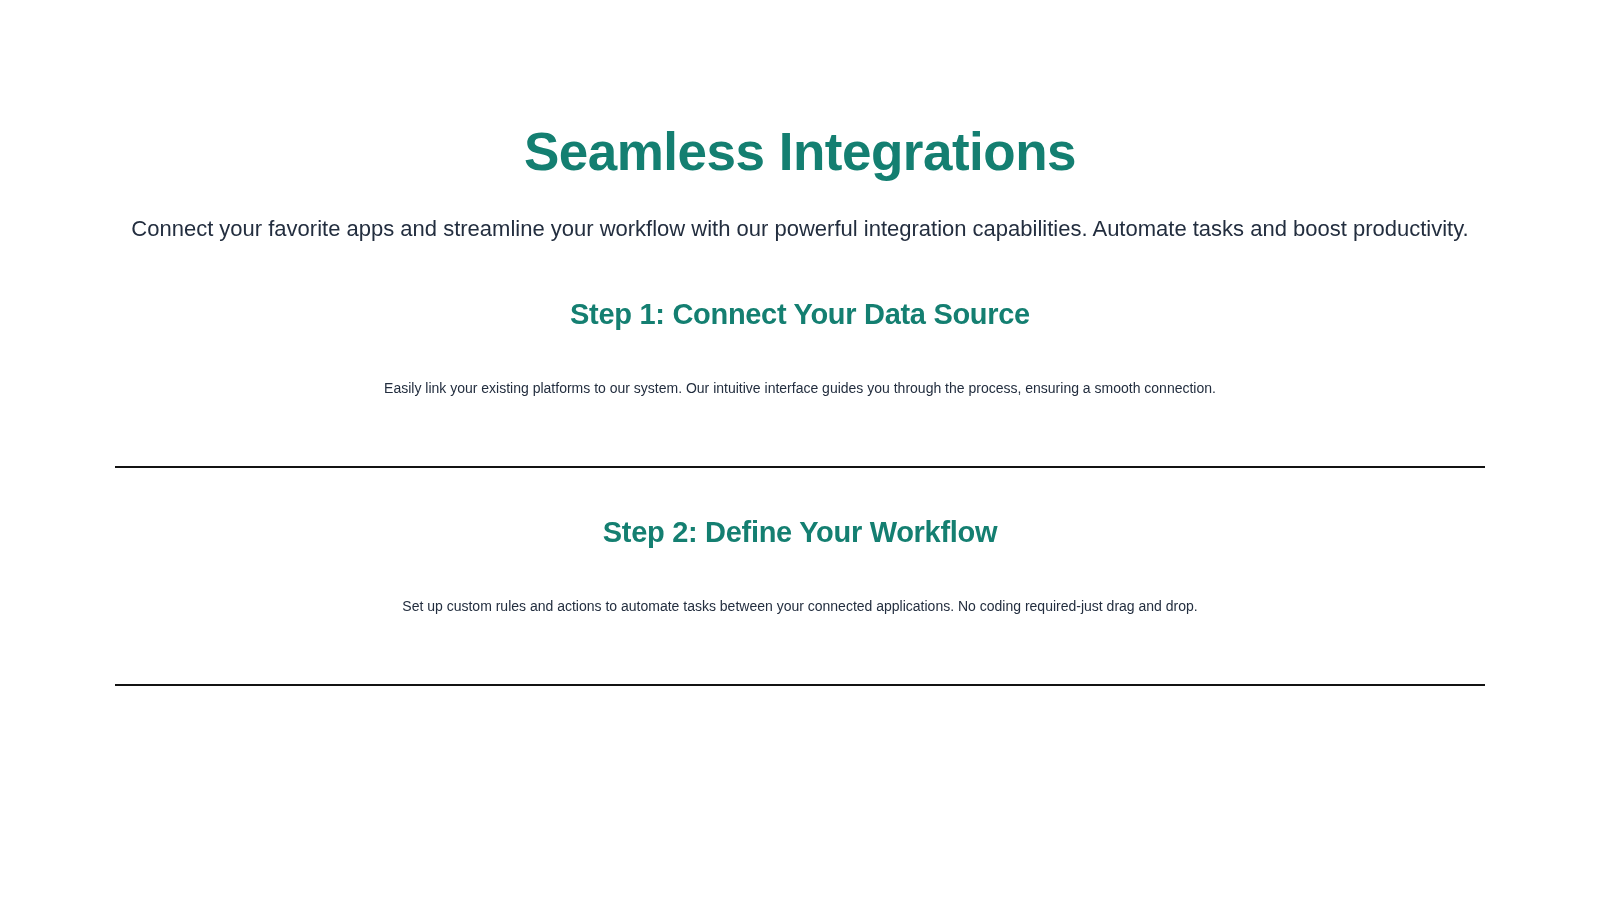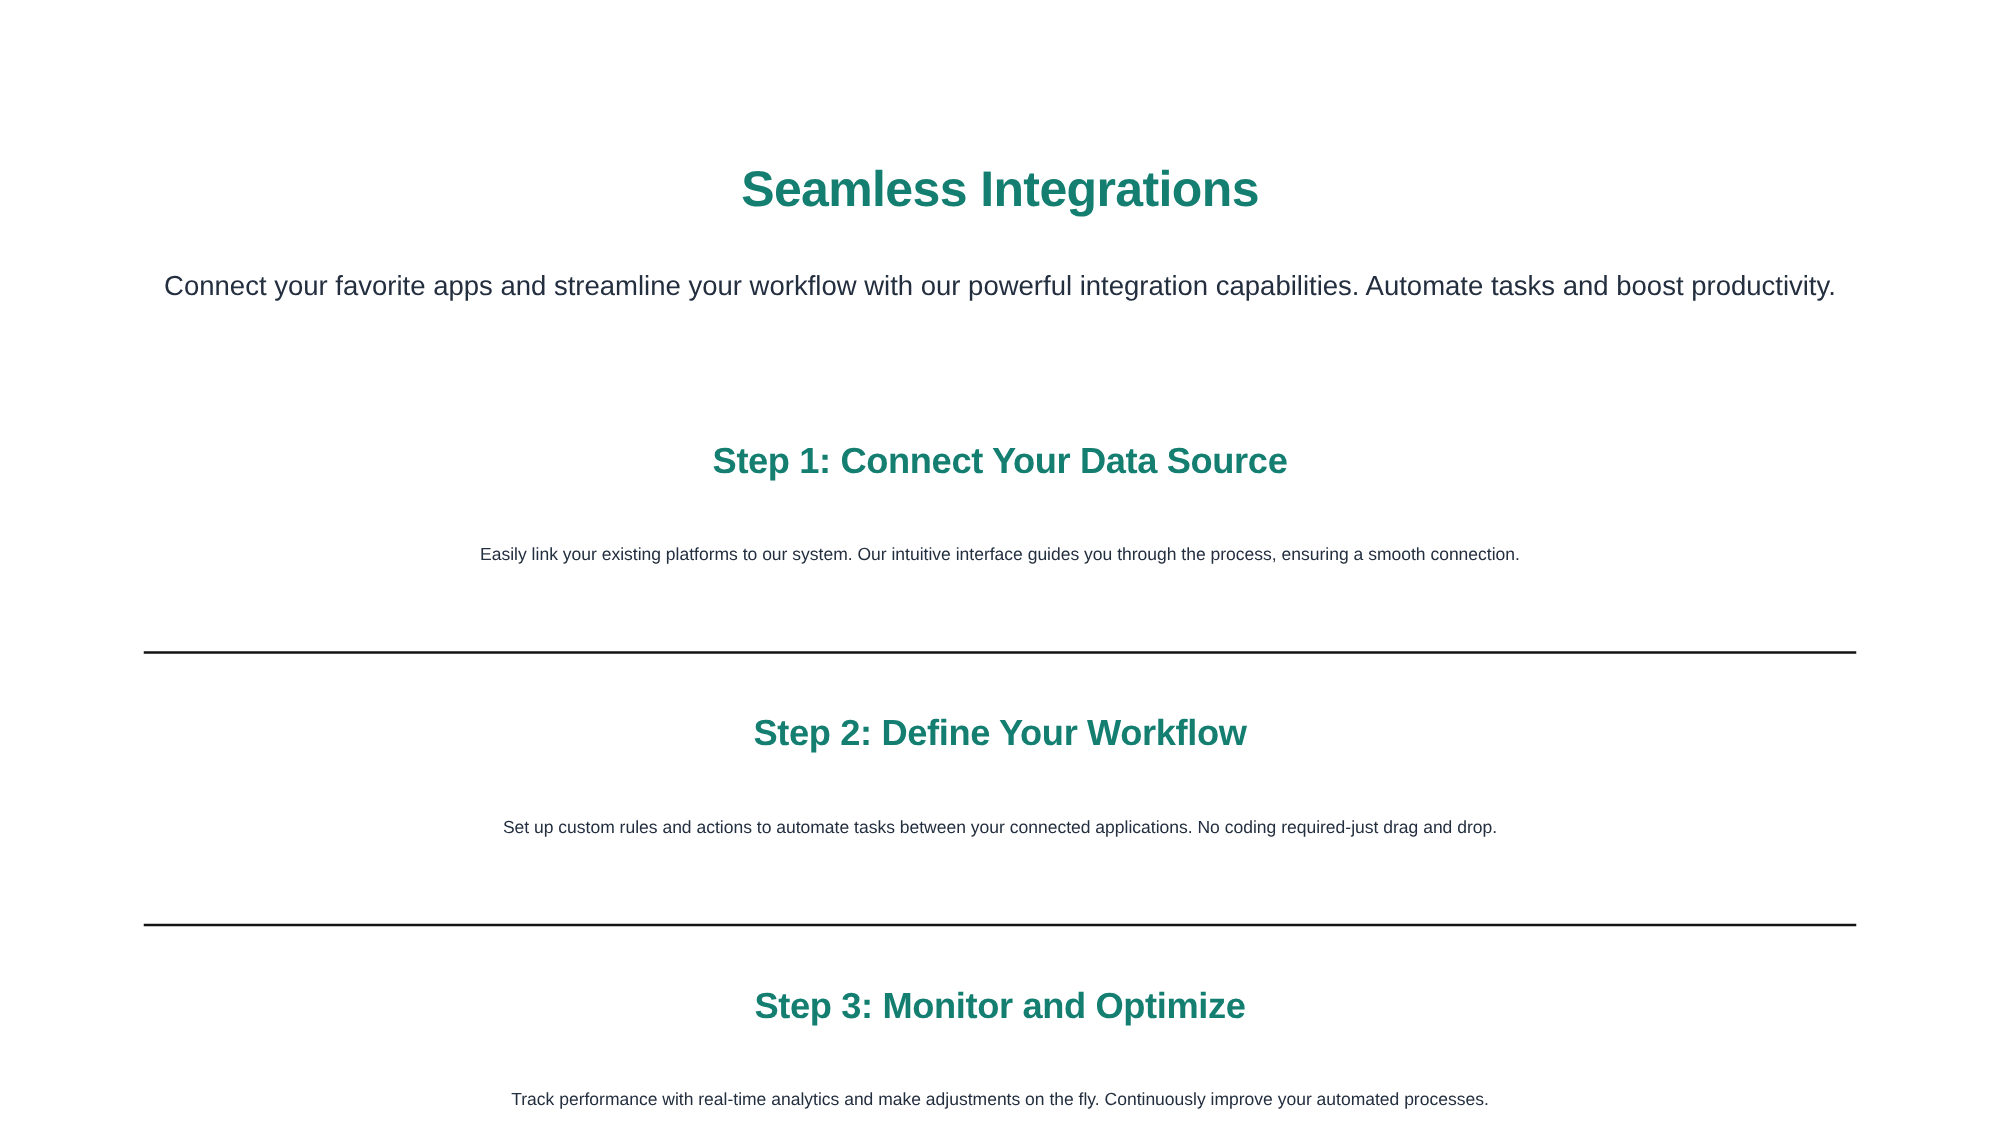--- a/index.html
+++ b/index.html
@@ -19,34 +19,34 @@
     color: var(--text);
   }
   .page {
     width: 1370px;
     margin: 0 auto;
     padding-top: 130px;
     text-align: center;
   }
   .hero h1 {
     margin: 0 0 42px 0;
-    font-size: 40px;
+    font-size: 53px;
     line-height: 44px;
     font-weight: 700;
     letter-spacing: -0.5px;
     color: var(--accent);
   }
   .hero .subtitle {
     margin: 0;
     font-size: 22px;
     line-height: 25px;
     color: var(--text);
   }
   .steps {
-    margin-top: 111px;
+    margin-top: 56px;
   }
   .step h2 {
     margin: 0 0 45px 0;
     font-size: 29px;
     line-height: 34px;
     font-weight: 700;
     letter-spacing: -0.3px;
     color: var(--accent);
   }
   .step .step-desc {
@@ -81,20 +81,16 @@
 
     <hr class="divider">
 
     <article class="step">
       <h2>Step 2: Define Your Workflow</h2>
       <p class="step-desc">Set up custom rules and actions to automate tasks between your connected applications. No coding required-just drag and drop.</p>
     </article>
 
     <hr class="divider">
 
-    <article class="step">
-      <h2>Step 3: Monitor and Optimize</h2>
-      <p class="step-desc">Track performance with real-time analytics and make adjustments on the fly. Continuously improve your automated processes.</p>
-    </article>
 
   </section>
 
 </main>
 
 </body></html>

